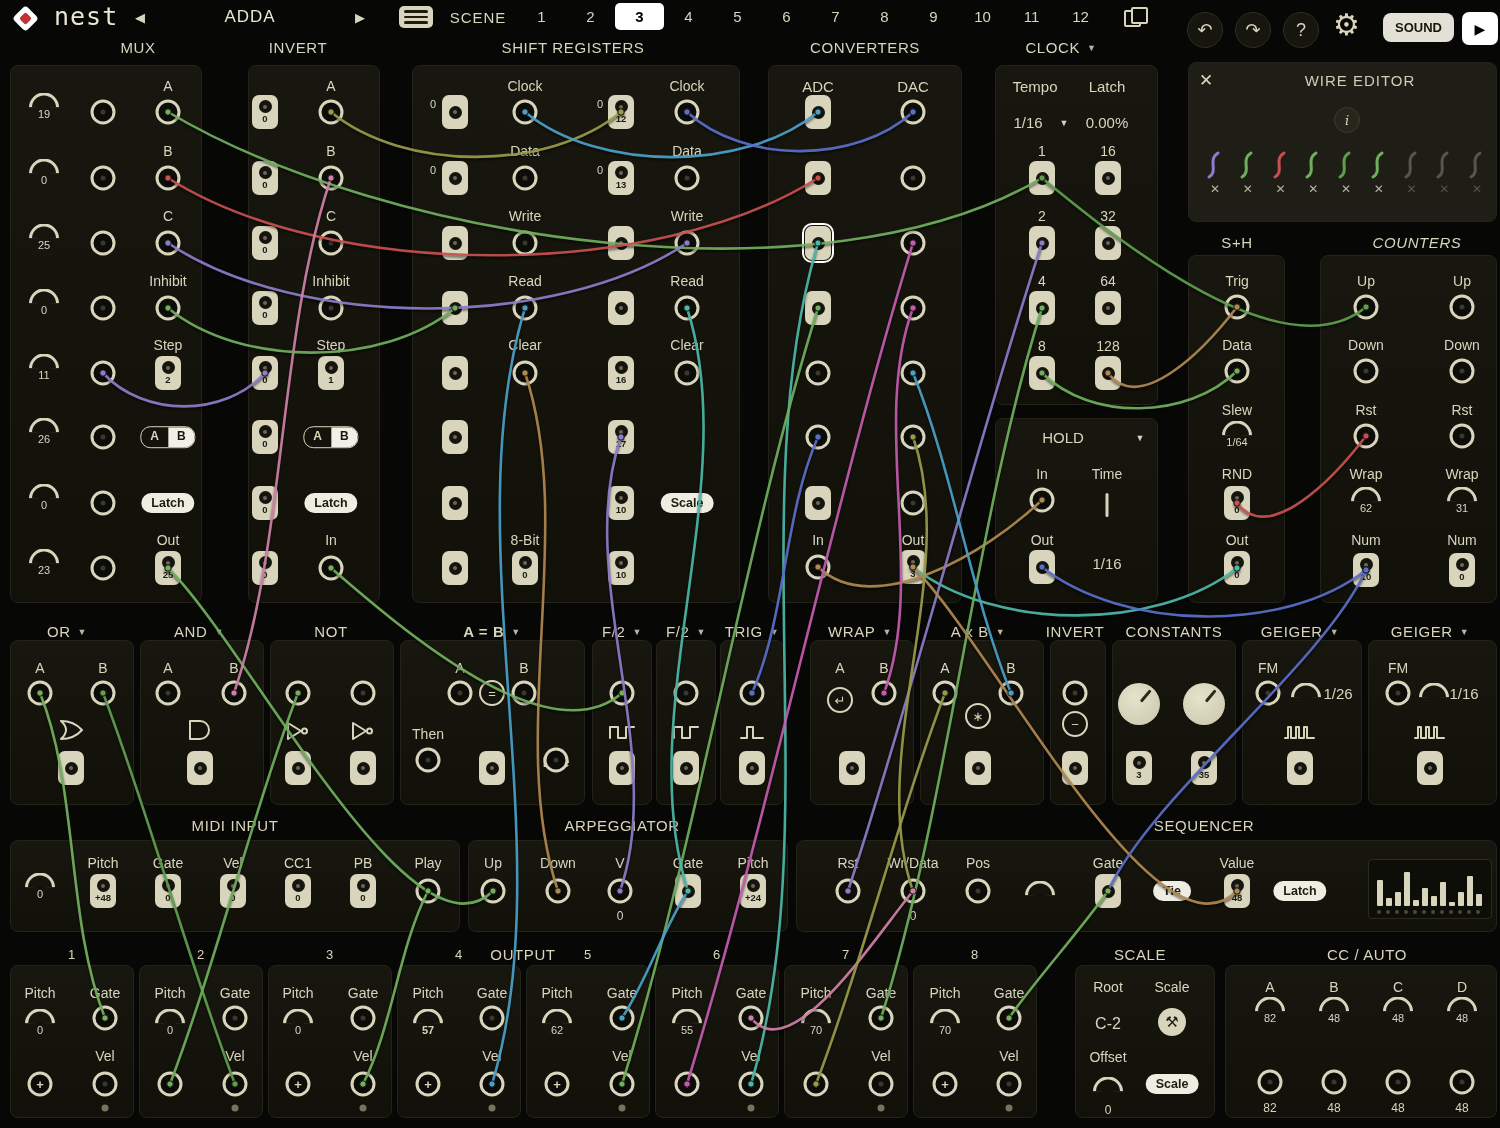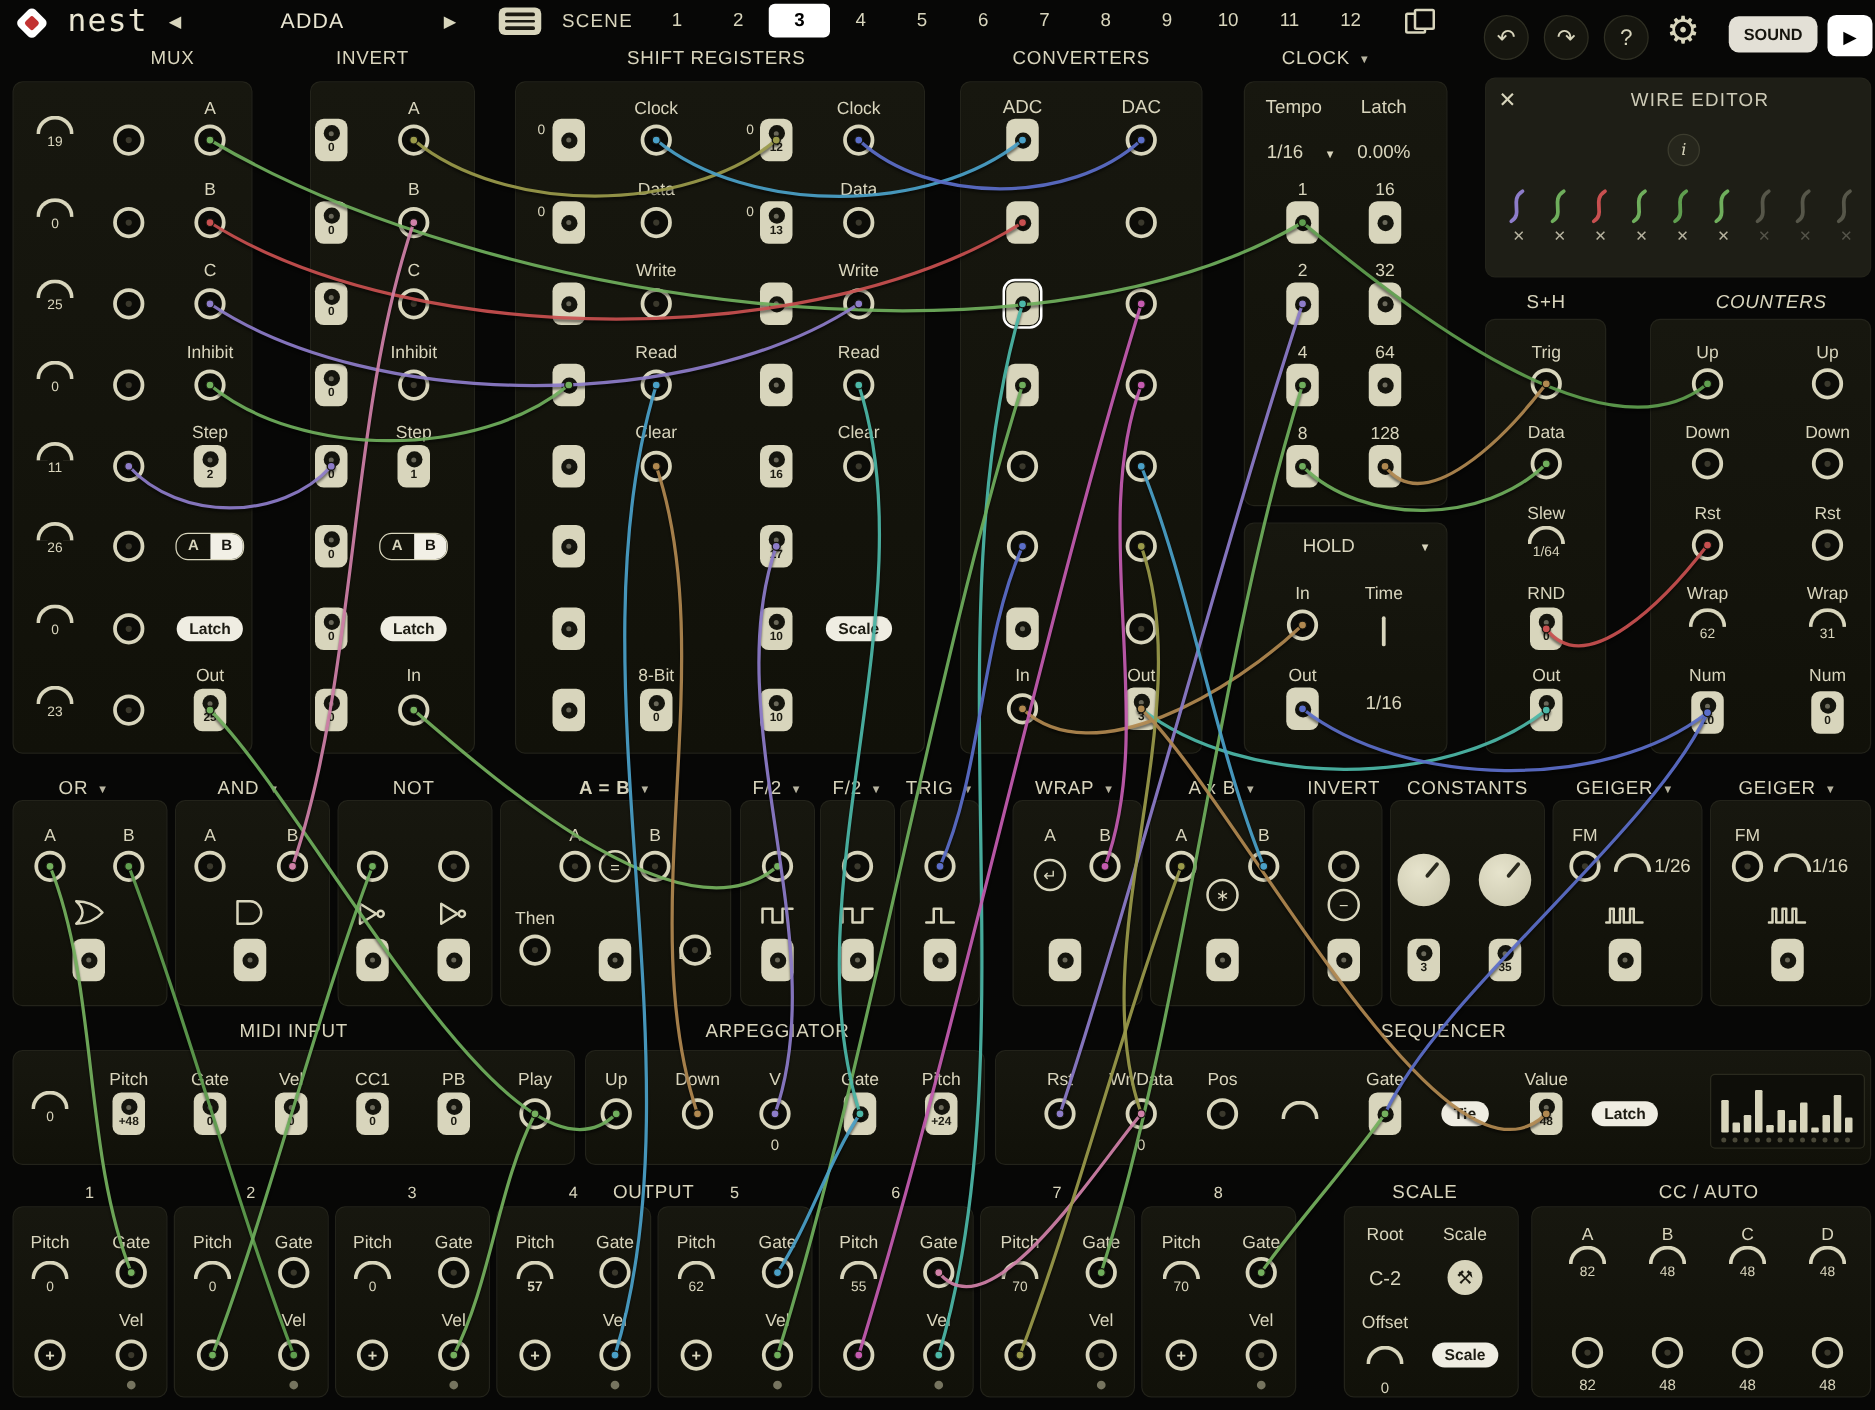--- a/index.html
+++ b/index.html
@@ -267,21 +267,21 @@
     <div class="hdr" style="left: 1430px; top: 631px; position: absolute;">
       <span>GEIGER</span>
       <span class="arr">▼</span>
     </div>
     <div class="hdr" style="left: 235px; top: 825px; position: absolute;">
       <span>MIDI INPUT</span>
     </div>
     <div class="hdr" style="left: 622px; top: 825px; position: absolute;">
       <span>ARPEGGIATOR</span>
     </div>
-    <div class="hdr" style="left: 1155px; top: 825px; position: absolute;">
+    <div class="hdr" style="left: 1204px; top: 825px; position: absolute;">
       <span>SEQUENCER</span>
     </div>
     <div class="hdr" style="left: 72px; top: 954px; position: absolute; font-size: 13px;">
       <span>1</span>
     </div>
     <div class="hdr" style="left: 201px; top: 954px; position: absolute; font-size: 13px;">
       <span>2</span>
     </div>
     <div class="hdr" style="left: 330px; top: 954px; position: absolute; font-size: 13px;">
       <span>3</span>

